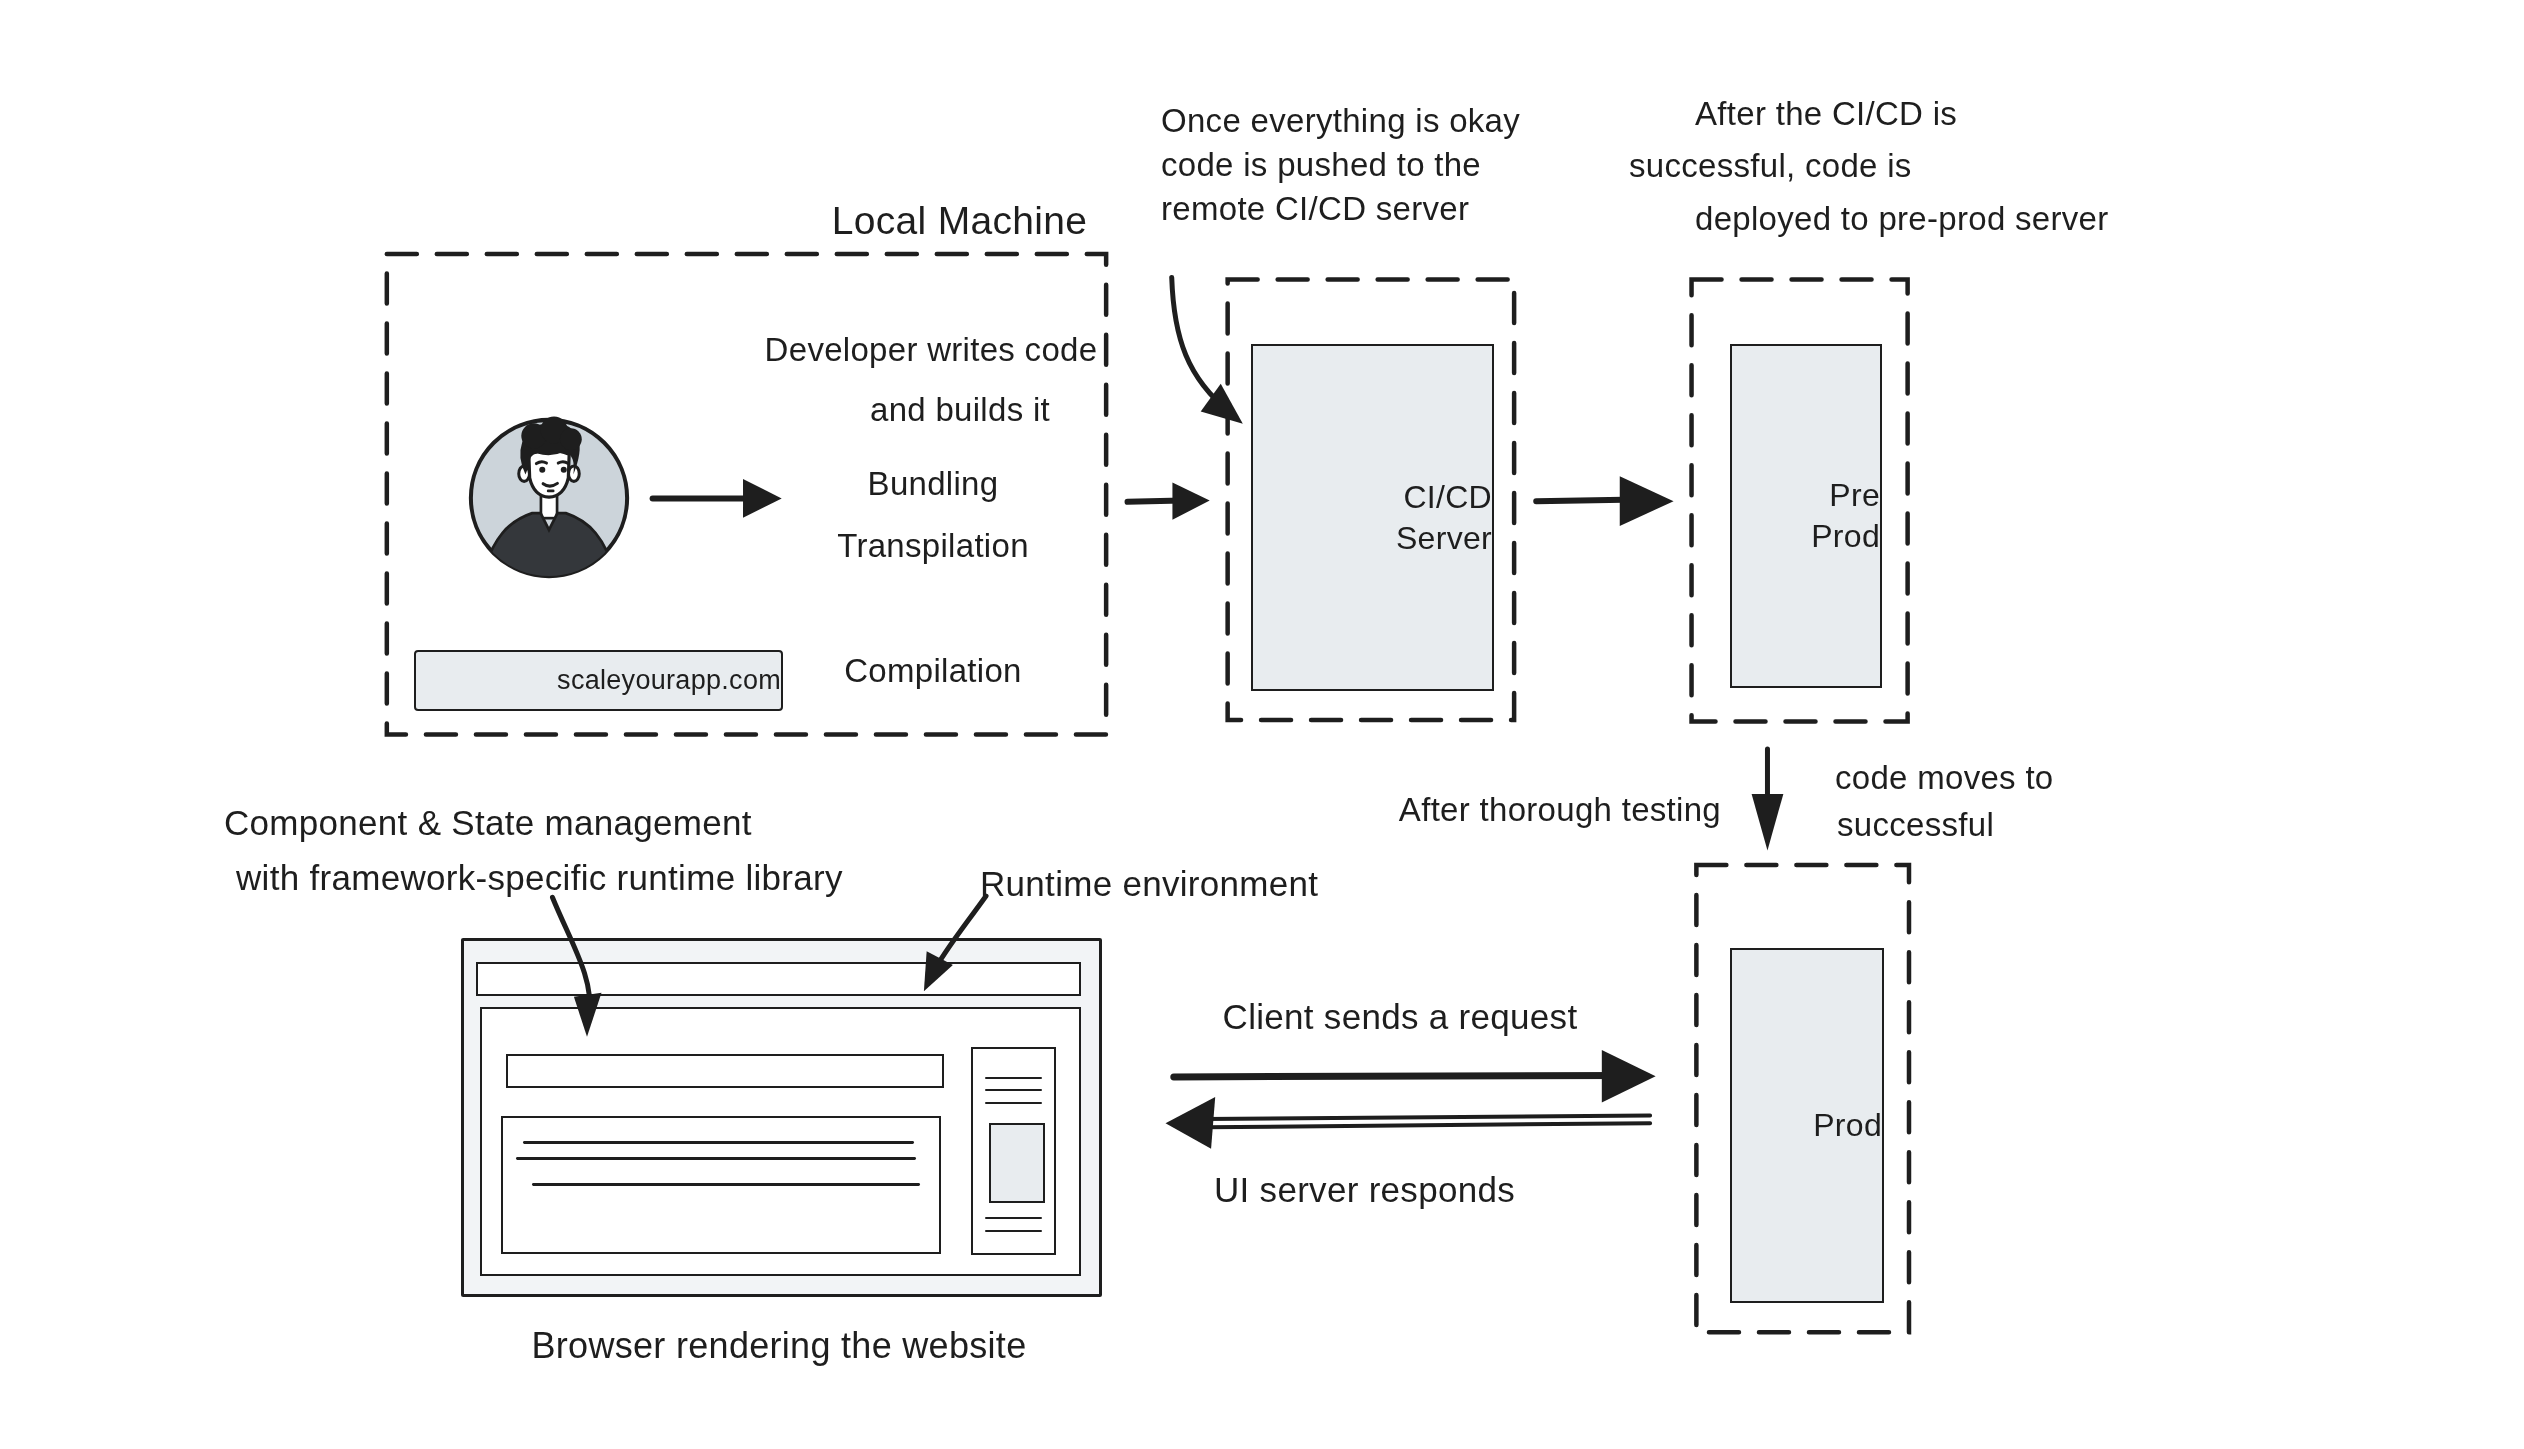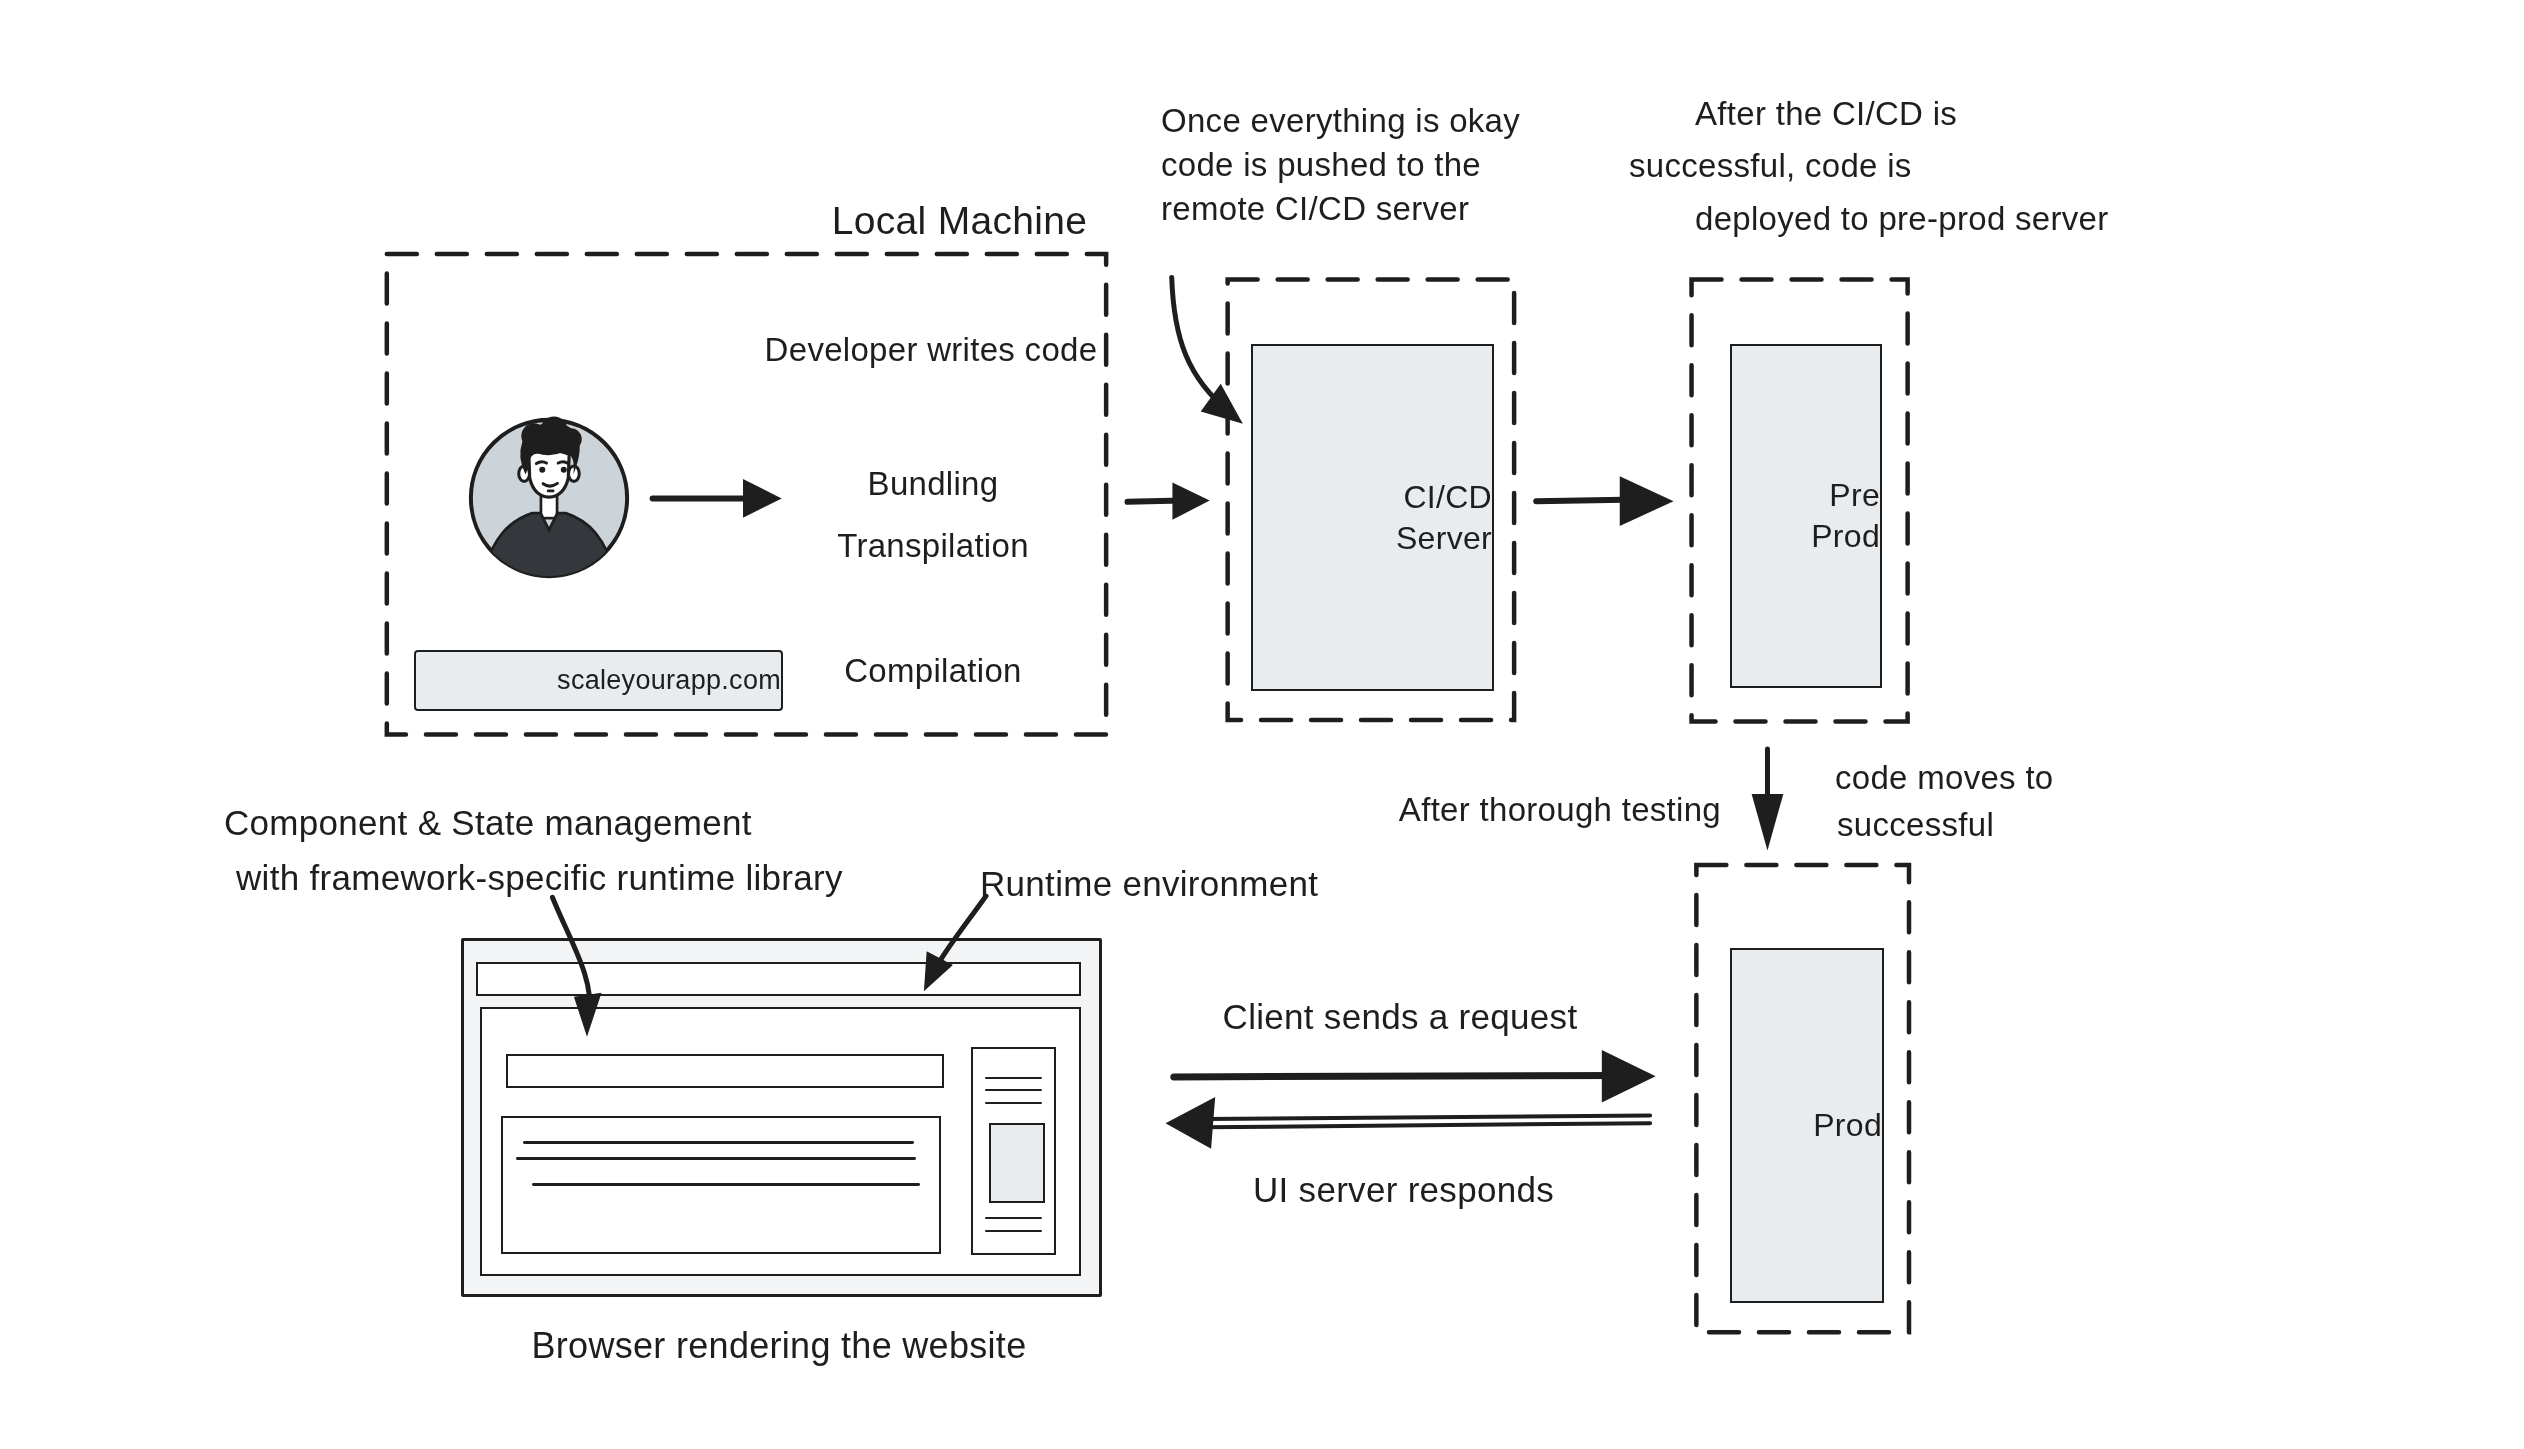--- a/index.html
+++ b/index.html
@@ -106,20 +106,21 @@
       <path d="M 42.5 29.5 Q 45.5 27.5 48.5 29.2" class="stroke" stroke-width="1.8" fill="none" stroke="var(--ink,#1e1e1e)"></path>
       <path d="M 55.5 29.2 Q 58.5 27.5 61.5 29.5" class="stroke" stroke-width="1.8" fill="none" stroke="var(--ink,#1e1e1e)"></path>
       <circle cx="46" cy="33.2" r="1.8" fill="var(--ink,#1e1e1e)"></circle>
       <circle cx="58.8" cy="33.2" r="1.8" fill="var(--ink,#1e1e1e)"></circle>
       <path d="M 46.5 41.5 Q 50.5 44.5 55 41.3" stroke="var(--ink,#1e1e1e)" stroke-width="1.8" fill="none" stroke-linecap="round"></path>
       <path d="M 49.5 45.8 L 52.5 45.8" stroke="var(--ink,#1e1e1e)" stroke-width="1.6" stroke-linecap="round"></path>
     </svg>
   </div>
 
   <div class="txt center" style="left:724px;top:331px;width:414px;font-size:33px;">Developer writes code</div>
+  <div class="txt center" style="left:753px;top:391px;width:414px;font-size:33px;">and builds it</div>
 
   <div class="txt center" style="left:726px;top:527px;width:414px;font-size:33px;">Transpilation</div>
   <div class="txt center" style="left:726px;top:465px;width:414px;font-size:33px;">Bundling</div>
   <div class="txt center" style="left:726px;top:652px;width:414px;font-size:33px;">Compilation</div>
 
   <div class="solidbox" style="left:414px;top:650px;width:365px;height:57px;border-radius:4.1px;">
     <div class="server-label" style="font-size:27px;">scaleyourapp.com</div>
   </div>
 
   <div class="txt note" style="left:1161px;top:99px;">Once everything is okay</div>
@@ -172,16 +173,16 @@
   <div class="hline" style="left:985px;top:1089px;width:57px;height:2.1px;"></div>
   <div class="hline" style="left:985px;top:1102px;width:57px;height:2.1px;"></div>
   <div class="abs" style="left:989px;top:1123px;width:52px;height:76px;z-index:2;
        border:2.1px solid var(--ink,#1e1e1e);background:var(--box_fill,#e8ecef);"></div>
   <div class="hline" style="left:985px;top:1217px;width:57px;height:2.1px;"></div>
   <div class="hline" style="left:985px;top:1230px;width:57px;height:2.1px;"></div>
 
   <div class="txt center" style="left:503px;top:1325px;width:552px;font-size:36px;">Browser rendering the website</div>
 
   <div class="txt center" style="left:1193px;top:997px;width:414px;font-size:35px;">Client sends a request</div>
-  <div class="txt center" style="left:1217px;top:1170px;width:373px;font-size:35px;">UI server responds</div>
+  <div class="txt center" style="left:1178px;top:1170px;width:373px;font-size:35px;">UI server responds</div>
 
 </div>
 
 
 </body></html>

